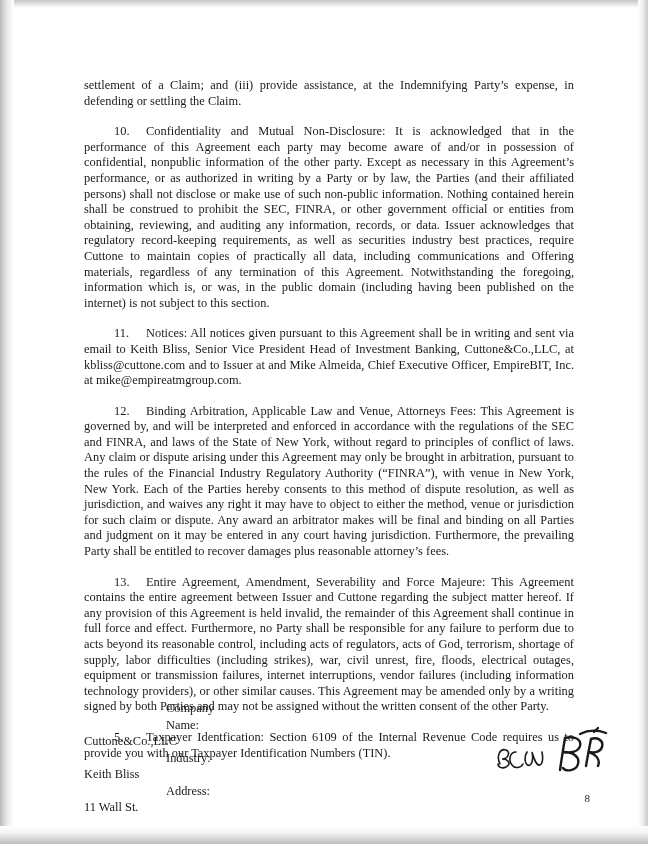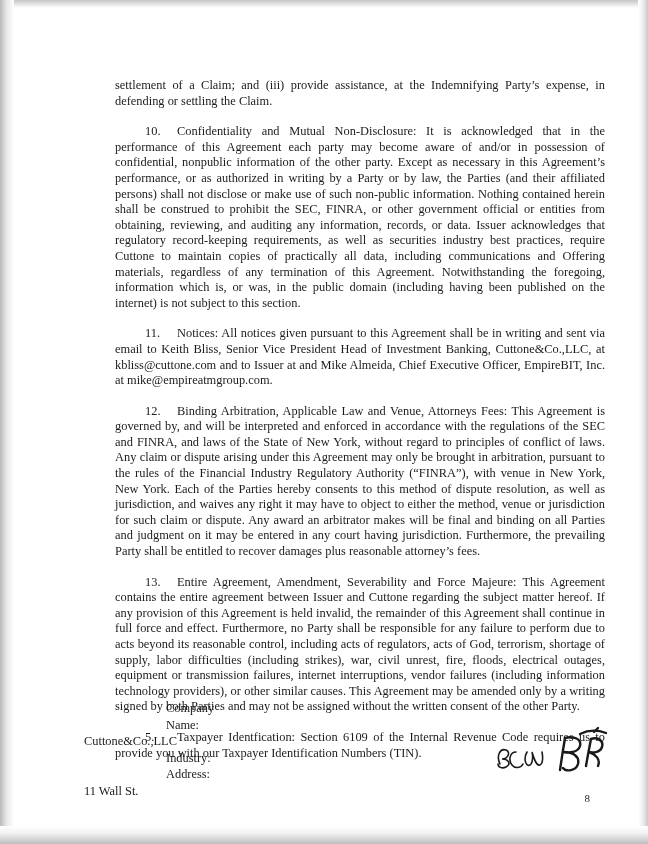--- a/index.html
+++ b/index.html
@@ -43,21 +43,20 @@
     position: absolute;
     left: 0; bottom: 0;
     width: 648px; height: 18px;
     background: linear-gradient(to top, #bdbdbd, #f2f2f2 60%, #ffffff);
   }
   .content {
     position: absolute;
     left: 84px;
     top: 78px;
     width: 490px;
-    margin-left: 31px;
   }
   p {
     margin: 0 0 15px 0;
     font-size: 12.4px;
     line-height: 15.6px;
     text-align: justify;
     color: #1b1b1b;
   }
   p.cont {
     text-indent: 0;
@@ -141,20 +140,21 @@
 
   </div>
 
   <div class="sig-block">
     <div class="sig-row">
       <div class="sig-label">Company Name:</div>
       <div class="sig-val">Cuttone&amp;Co.,LLC</div>
     </div>
     <div class="sig-row">
       <div class="sig-label">Industry:</div>
+      <div class="sig-val">Keith Bliss</div>
     </div>
     <div class="sig-row">
       <div class="sig-label">Address:</div>
       <div class="sig-val">11 Wall St.</div>
     </div>
   </div>
 
   <div class="signature">
     <svg viewBox="0 0 120 60" width="120" height="60" aria-hidden="true">
       <g fill="none" stroke="#1a1a1a" stroke-width="1.6" stroke-linecap="round">

